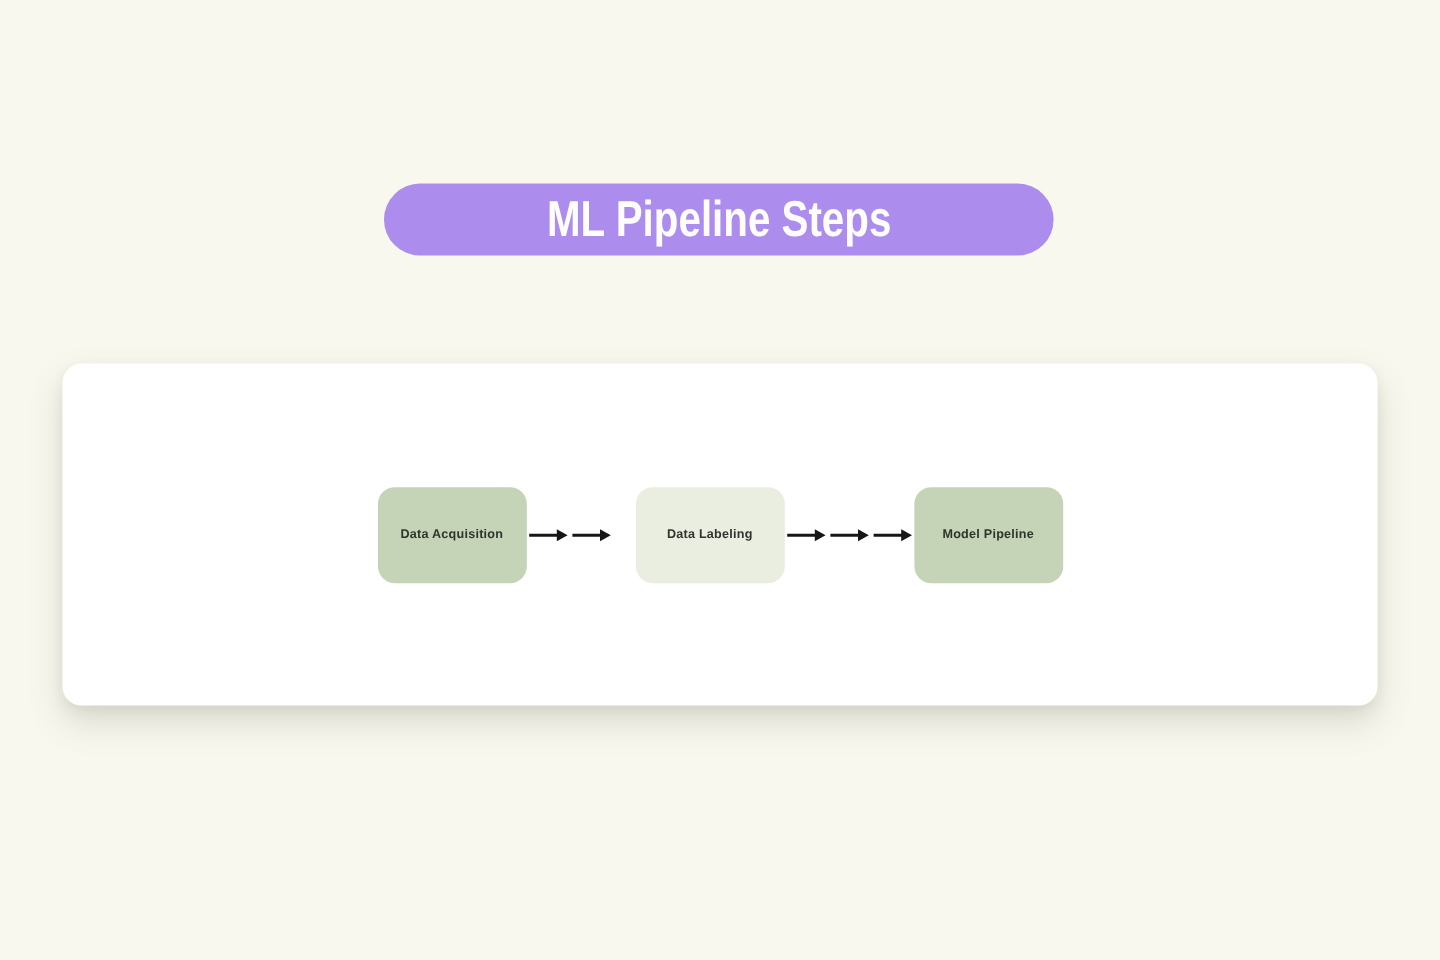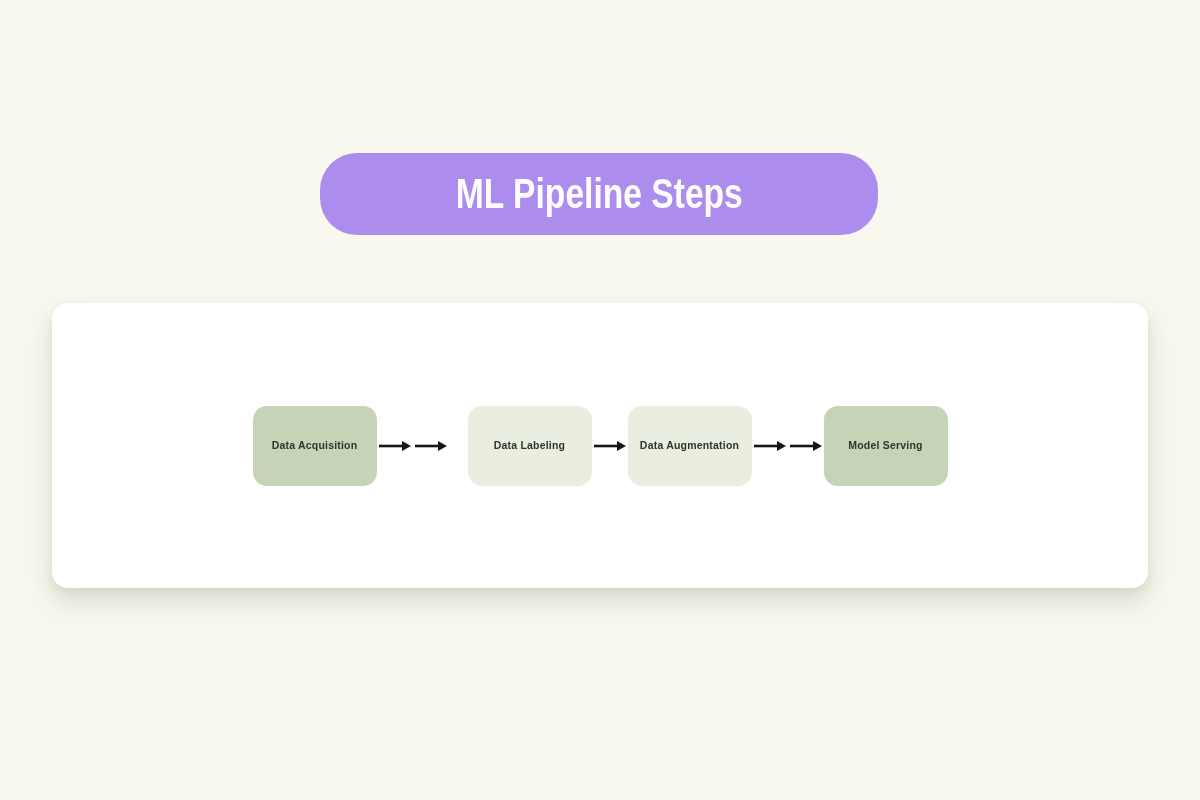--- a/index.html
+++ b/index.html
@@ -6,21 +6,21 @@
   html, body {
     width: 1200px; height: 800px;
     font-family: "Liberation Sans", sans-serif;
     background: #f8f8ee;
     overflow: hidden;
     position: relative;
   }
   .title-pill {
     position: absolute;
     left: 320px; top: 153px;
-    width: 558px; height: 82px;
+    width: 558px; height: 60px;
     border-radius: 37px;
     display: flex; align-items: center; justify-content: center;
   }
   .title-text {
     color: #fdfdfd;
     font-size: 42px;
     font-weight: 700;
     letter-spacing: 0px;
     display: inline-block;
     transform: scaleX(0.8);
@@ -89,32 +89,29 @@
 
   <div class="step-box light" style="color: rgb(47, 53, 44); margin-left: 19px;">
     <span>Data Labeling</span>
   </div>
 
   <svg class="arrow" width="34" height="14" viewBox="0 0 34 14" style="color: rgb(22, 22, 22);">
     <line x1="1" y1="7" x2="25" y2="7" stroke="currentColor" stroke-width="2.6"></line>
     <polygon points="24,2 33,7 24,12" fill="currentColor"></polygon>
   </svg>
 
-  <div class="step-box light" style="color: rgb(47, 53, 44);">
-    <span>Data Augmentation</span>
-  </div>
 
   <svg class="arrow" width="34" height="14" viewBox="0 0 34 14" style="color: rgb(22, 22, 22);">
     <line x1="1" y1="7" x2="25" y2="7" stroke="currentColor" stroke-width="2.6"></line>
     <polygon points="24,2 33,7 24,12" fill="currentColor"></polygon>
   </svg>
 
 
   <svg class="arrow" width="34" height="14" viewBox="0 0 34 14" style="color: rgb(22, 22, 22);">
     <line x1="1" y1="7" x2="25" y2="7" stroke="currentColor" stroke-width="2.6"></line>
     <polygon points="24,2 33,7 24,12" fill="currentColor"></polygon>
   </svg>
 
   <div class="step-box accent" style="color: rgb(47, 53, 44);">
-    <span>Model Serving</span>
+    <span>Model Pipeline</span>
   </div>
 </div>
 </div>
 
 </body></html>

